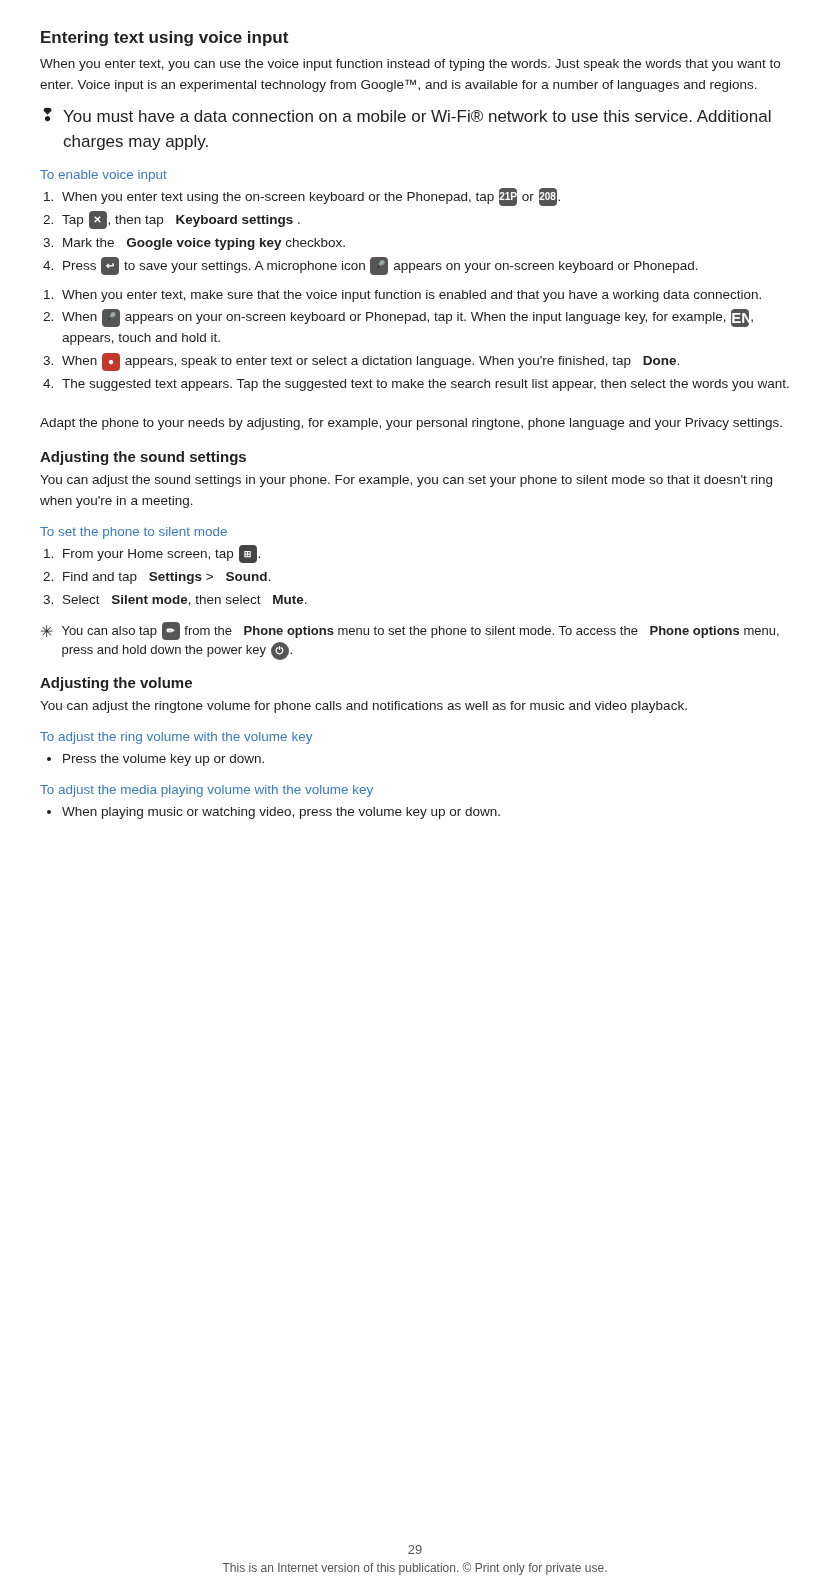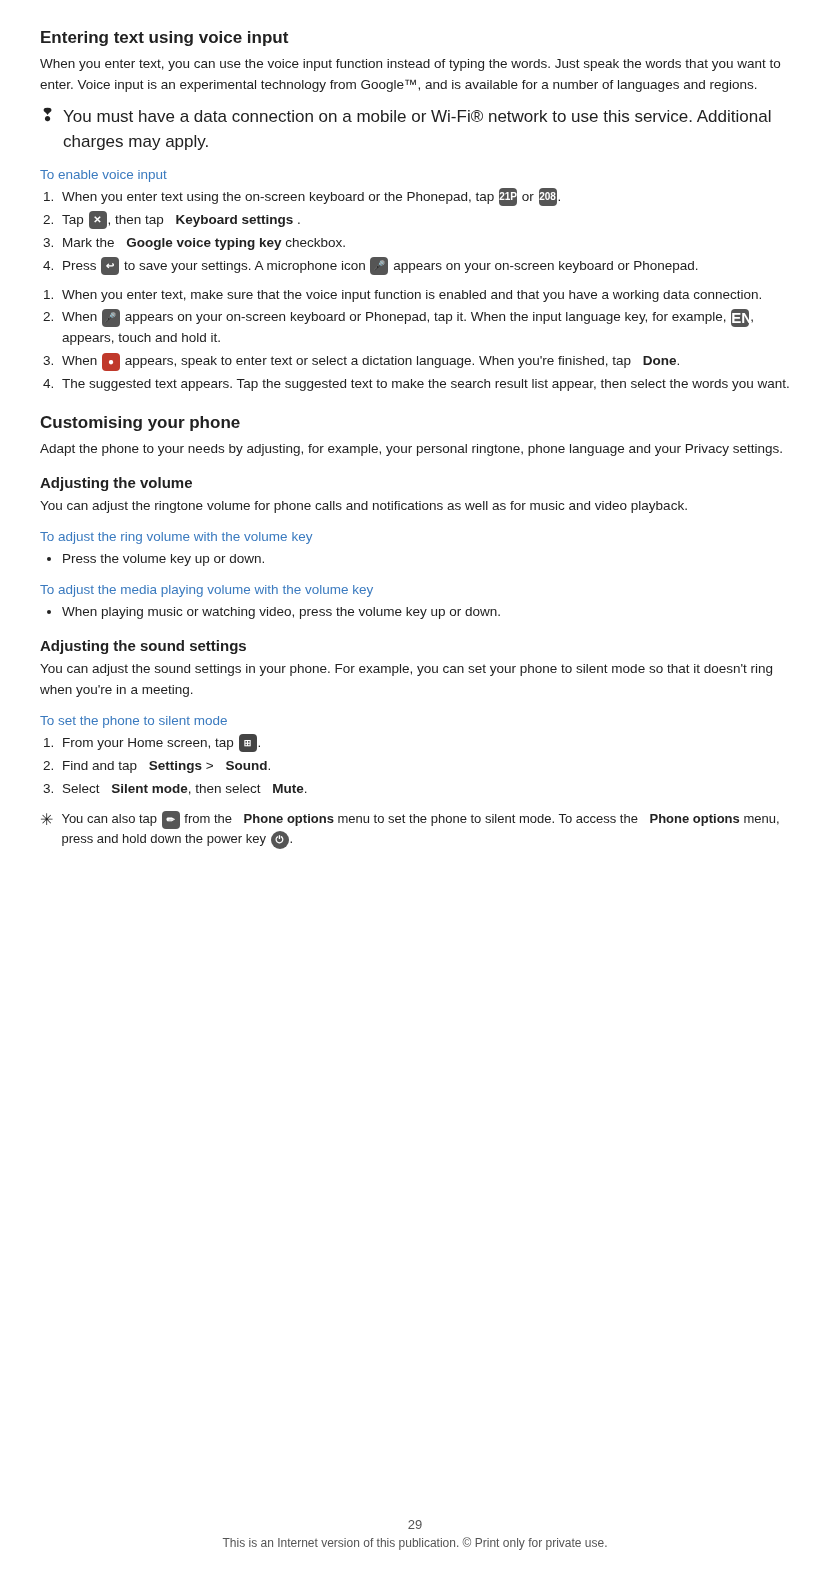--- a/index.html
+++ b/index.html
@@ -115,21 +115,21 @@
       margin: 0 1px;
     }
     .inline-icon-red {
       background: #c0392b;
     }
     .inline-icon-grid {
       background: #444;
     }
     .page-footer {
       position: absolute;
-      bottom: 39px;
+      bottom: 14px;
       width: 100%;
       text-align: center;
       font-size: 12px;
       color: #555;
     }
     .page-number {
       font-size: 13px;
       color: #555;
       display: block;
       margin-bottom: 4px;
@@ -174,37 +174,21 @@
     <li>
       When <span class="inline-icon">🎤</span> appears on your on-screen keyboard or Phonepad, tap it. When the input language key, for example, <span class="inline-icon" style="font-size:15px;">EN</span>, appears, touch and hold it.
     </li>
     <li>
       When <span class="inline-icon inline-icon-red">●</span> appears, speak to enter text or select a dictation language. When you're finished, tap <span class="bold">Done</span>.
     </li>
     <li>The suggested text appears. Tap the suggested text to make the search result list appear, then select the words you want.</li>
   </ol>
 
   <div class="section-gap">
-    <h2>Customising your phone</h2>
     <p>Adapt the phone to your needs by adjusting, for example, your personal ringtone, phone language and your Privacy settings.</p>
-  </div>
-
-  <div class="section-gap-sm">
-    <h3>Adjusting the volume</h3>
-    <p>You can adjust the ringtone volume for phone calls and notifications as well as for music and video playback.</p>
-
-    <span class="section-link">To adjust the ring volume with the volume key</span>
-    <ul>
-      <li>Press the volume key up or down.</li>
-    </ul>
-
-    <span class="section-link">To adjust the media playing volume with the volume key</span>
-    <ul>
-      <li>When playing music or watching video, press the volume key up or down.</li>
-    </ul>
   </div>
 
   <div class="section-gap-sm">
     <h3>Adjusting the sound settings</h3>
     <p>You can adjust the sound settings in your phone. For example, you can set your phone to silent mode so that it doesn't ring when you're in a meeting.</p>
 
     <span class="section-link">To set the phone to silent mode</span>
     <ol>
       <li>
         From your Home screen, tap <span class="inline-icon inline-icon-grid" style="font-size:9px;">⊞</span>.
@@ -218,18 +202,33 @@
     </ol>
 
     <div class="tip-box">
       <span class="tip-icon">✳</span>
       <span class="tip-text">
         You can also tap <span class="inline-icon" style="font-size:10px;">✏</span> from the <span class="bold">Phone options</span> menu to set the phone to silent mode. To access the <span class="bold">Phone options</span> menu, press and hold down the power key <span class="inline-icon" style="font-size:10px; border-radius:50%;">⏻</span>.
       </span>
     </div>
   </div>
 
+  <div class="section-gap-sm">
+    <h3>Adjusting the volume</h3>
+    <p>You can adjust the ringtone volume for phone calls and notifications as well as for music and video playback.</p>
+
+    <span class="section-link">To adjust the ring volume with the volume key</span>
+    <ul>
+      <li>Press the volume key up or down.</li>
+    </ul>
+
+    <span class="section-link">To adjust the media playing volume with the volume key</span>
+    <ul>
+      <li>When playing music or watching video, press the volume key up or down.</li>
+    </ul>
+  </div>
+
 </div>
 
 <div class="page-footer">
   <span class="page-number">29</span>
   <span>This is an Internet version of this publication. © Print only for private use.</span>
 </div>
 
 </body></html>

